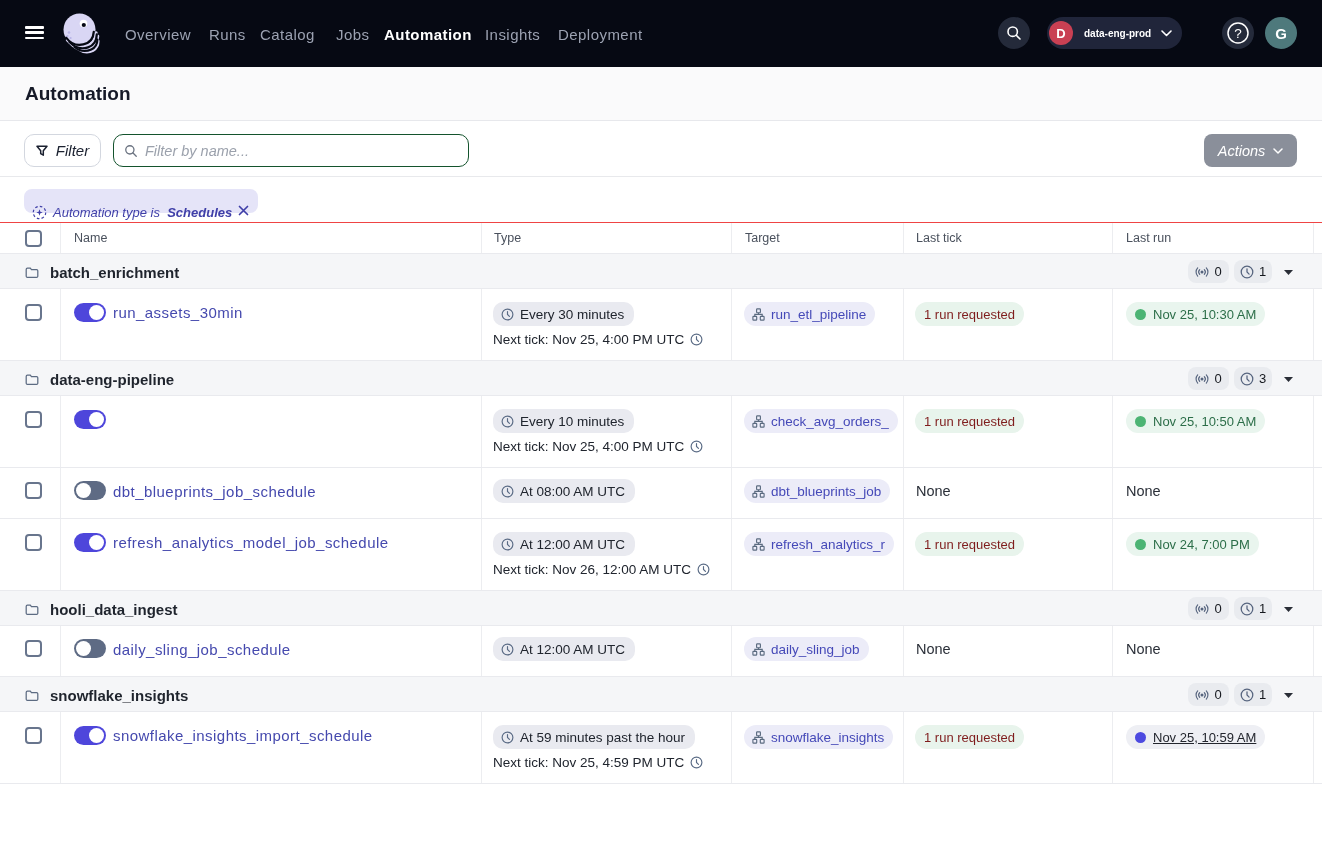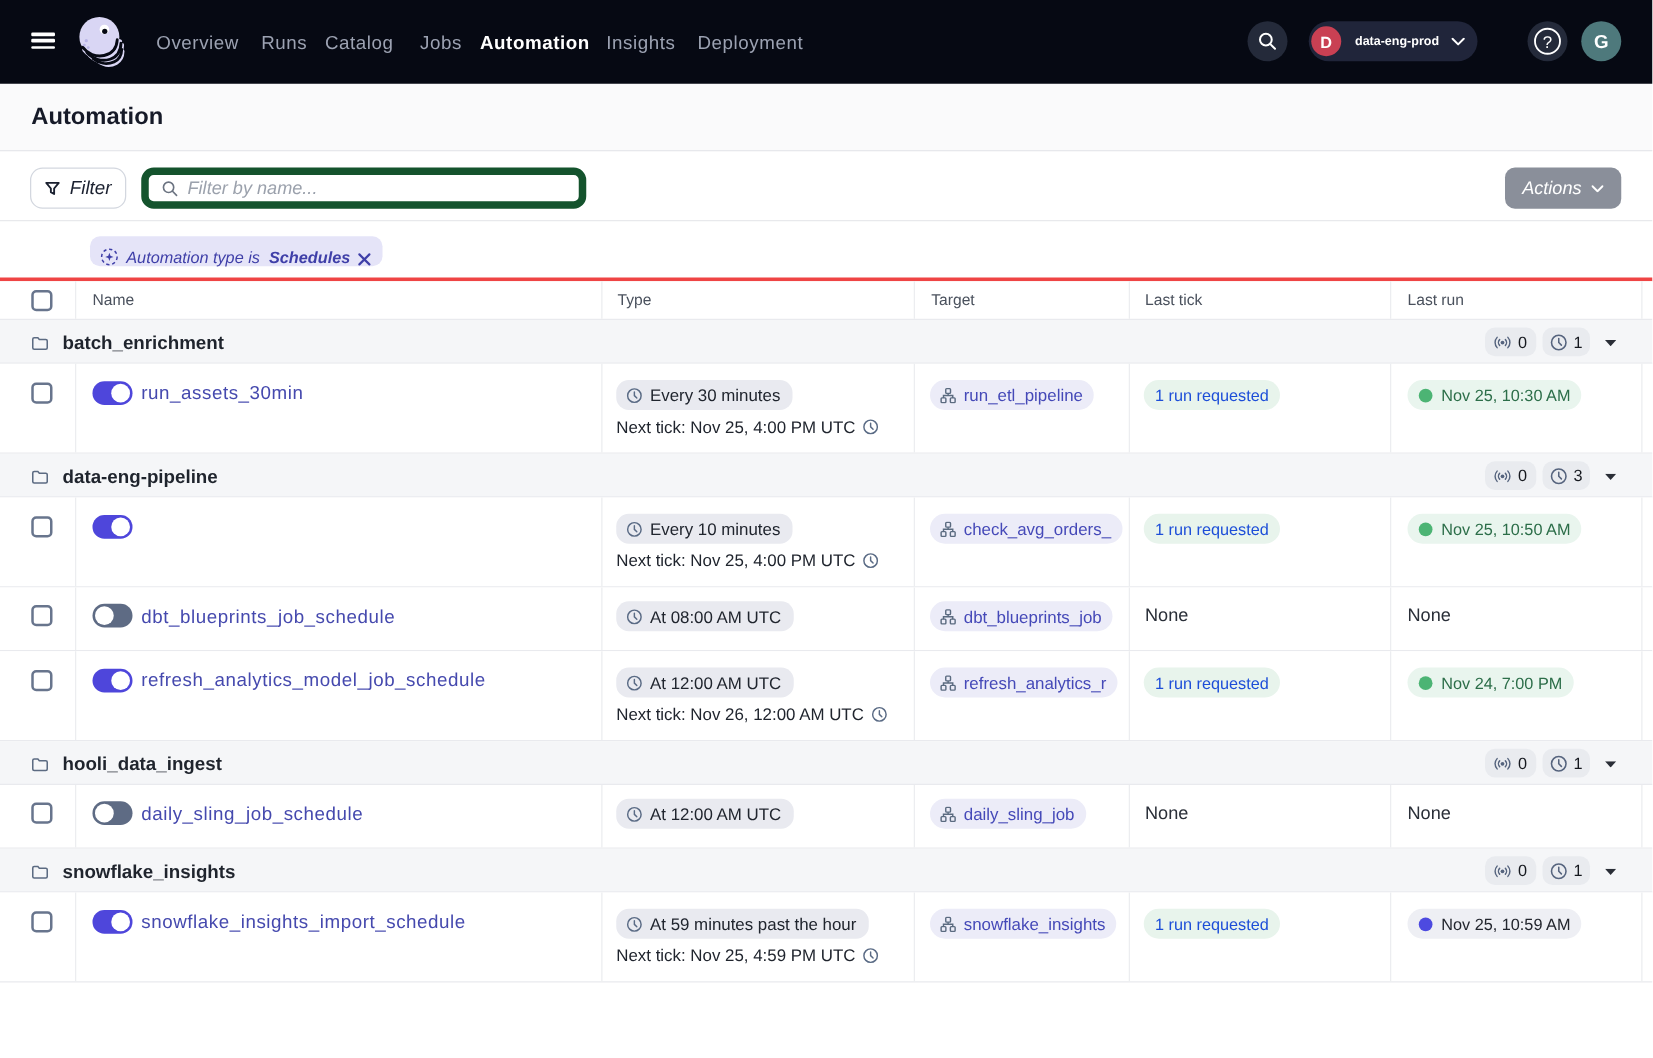--- a/index.html
+++ b/index.html
@@ -18,27 +18,27 @@
 .avatar { position:absolute; left:1265px; top:17px; width:32px; height:32px; border-radius:50%; background:#4E797C; color:#fff; font-size:15px; font-weight:bold; display:flex; align-items:center; justify-content:center; }
 .wspill { position:absolute; left:1047px; top:17px; height:32px; border-radius:16px; background:#20253A; display:flex; align-items:center; padding:0 10px 0 2px; }
 .wspill .d { width:24px; height:24px; border-radius:50%; background:#C94053; color:#fff; font-size:13px; font-weight:bold; display:flex; align-items:center; justify-content:center; margin-right:11px; }
 .wspill .t { color:#fff; font-size:10px; font-weight:600; margin-right:10px; }
 
 .pagehead { height:54px; background:#FAFAFB; border-bottom:1px solid #E7E8EC; display:flex; align-items:center; padding-left:25px; font-size:19px; font-weight:bold; color:#161A28; }
 
 .toolbar { position:relative; height:101px;font-style:italic; }
 .toolbar .sep { position:absolute; left:0; top:55px; width:100%; height:1px; background:#E8E9EC; }
 .btn-filter { position:absolute; left:24px; top:13px; width:77px; height:33px; border:1px solid #D3D7DF; border-radius:10px; background:#fff; display:flex; align-items:center; justify-content:center; gap:8px; font-size:15px; color:#1B2130; }
-.inp { position:absolute; left:113px; top:13px; width:356px; height:33px; border:6px solid #14532d; border-radius:10px; background:#fff; display:flex; align-items:center; padding-left:10px; gap:7px; }
+.inp { position:absolute; left:113px; top:13px; width:356px; height:33px; border:1px solid #14532d; border-radius:10px; background:#fff; display:flex; align-items:center; padding-left:10px; gap:7px; }
 .inp .ph { color:#9BA1AC; font-size:14.5px; }
 .btn-actions { position:absolute; left:1204px; top:13px; width:93px; height:33px; border-radius:8px; background:#8A8F9A; color:#fff; font-size:14.5px; display:flex; align-items:center; justify-content:center; gap:8px; }
-.fchip { position:absolute; left:24px; top:68px; height:24px; background:#E5E4F8; border-radius:8px; display:flex; align-items:flex-end; padding:0 9px 0 8px; gap:6px; font-size:13px; color:#3F3FA8;margin-left:48px; }
+.fchip { position:absolute; left:24px; top:68px; height:24px; background:#E5E4F8; border-radius:8px; display:flex; align-items:flex-start; padding:16px 9px 0 8px; gap:6px; font-size:13px; color:#3F3FA8; }
 .fchip b { font-weight:bold; }
 
-.tbl { border-top:3px solid #ef4444; }
+.tbl { border-top:1px solid #ef4444; }
 .row { position:relative; border-bottom:1px solid #E9EAEE; background:#fff; }
 .hdr { height:31px; }
 .hdr .lbl { position:absolute; top:8px; font-size:12.5px; color:#4A515D; }
 .grp { height:35px; background:#F5F6F8; }
 .grp .glabel { position:absolute; left:50px; top:10px; font-size:15px; font-weight:bold; color:#1F242D; }
 .grp .gfold { position:absolute; left:25px; top:13px; }
 .gpill { position:absolute; top:6px; height:23px; background:#E9EBEF; border-radius:8px; display:flex; align-items:center; gap:5px; padding:0 8px; font-size:13px; color:#15181E; }
 .gp1 { left:1188px; width:41px; padding:0; justify-content:center; }
 .gp2 { left:1234px; width:38px; padding:0; justify-content:center; }
 .gcaret { position:absolute; left:1284px; top:16px; }
@@ -47,25 +47,25 @@
 .tgl { position:absolute; left:74px; width:32px; height:19px; border-radius:10px; }
 .tgl.on { background:#4E46DB; }
 .tgl.off { background:#5E6B84; }
 .tgl .knob { position:absolute; top:2px; width:15px; height:15px; border-radius:50%; background:#fff; }
 .tgl.on .knob { right:2px; }
 .tgl.off .knob { left:2px; }
 .nm { position:absolute; left:113px; font-size:15px; letter-spacing:0.45px; color:#4549AE; }
 .tchip { position:absolute; left:493px; height:24px; background:#E9EAF0; border-radius:10px; display:flex; align-items:center; gap:6px; padding:0 10px 0 8px; font-size:13.5px; color:#20252E; }
 .ntick { position:absolute; left:493px; font-size:13.5px; color:#20252E; display:flex; align-items:center; gap:6px; }
 .gchip { position:absolute; left:744px; height:24px; background:#ECECF8; border-radius:12px; display:flex; align-items:center; gap:6px; padding:0 9px 0 8px; font-size:13.5px; color:#4549B8; }
-.rchip { position:absolute; left:915px; height:24px; background:#E8F4EC; border-radius:12px; display:flex; align-items:center; padding:0 9px; font-size:13px; color:#1d4ed8; }
+.rchip { position:absolute; left:915px; height:24px; background:#E8F4EC; border-radius:12px; display:flex; align-items:center; padding:0 9px; font-size:13px; color:#7f1d1d; }
 .lrun { position:absolute; left:1126px; height:24px; border-radius:12px; display:flex; align-items:center; gap:7px; padding:0 9px; font-size:13px; }
 .lrun.green { background:#E9F5EE; color:#2C6E49; }
 .lrun.green .dot { background:#4CB474; }
-.lrun.gray { background:#EEEFF4; color:#23262E; }
+.lrun.gray { background:#EEEFF4; color:#23262E;text-decoration:underline; }
 .lrun.gray .dot { background:#4D4AE0; }
 .dot { width:11px; height:11px; border-radius:50%; }
 .none { position:absolute; font-size:14.5px; color:#2A2F38; }
 .n1 { left:916px; }
 .n2 { left:1126px; }
 </style>
 </head>
 <body>
 
 <div class="topbar">

